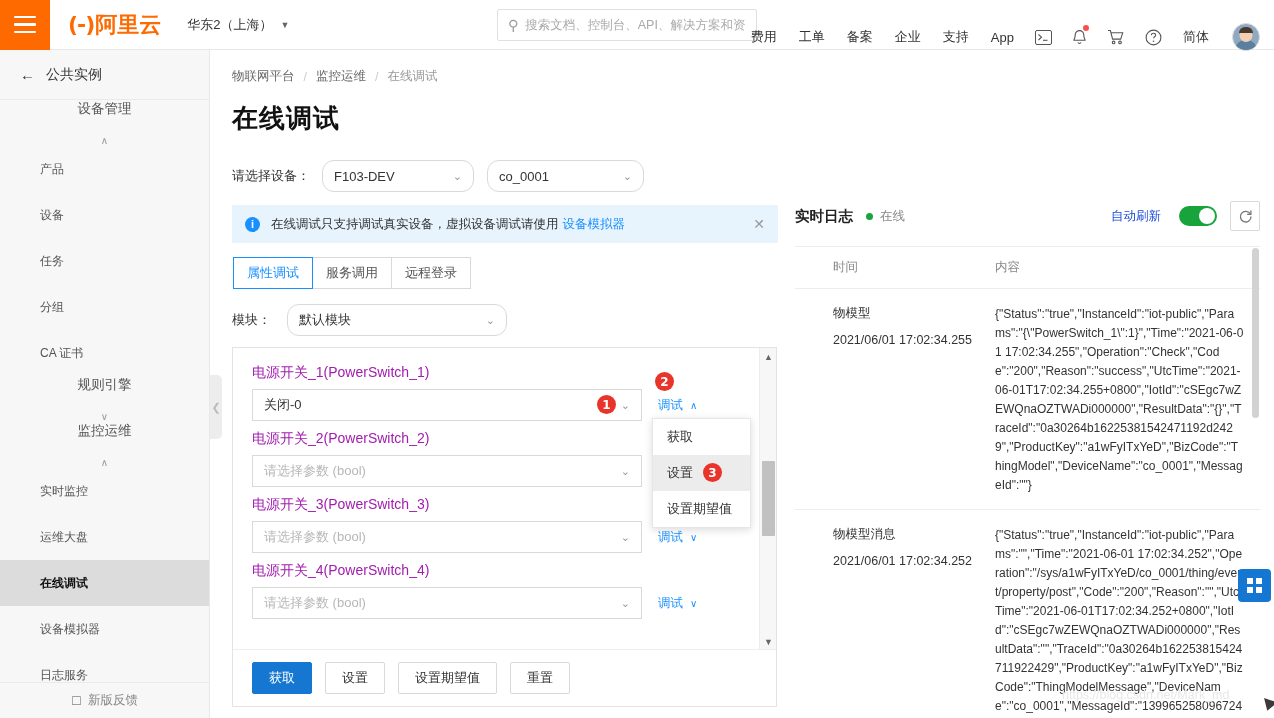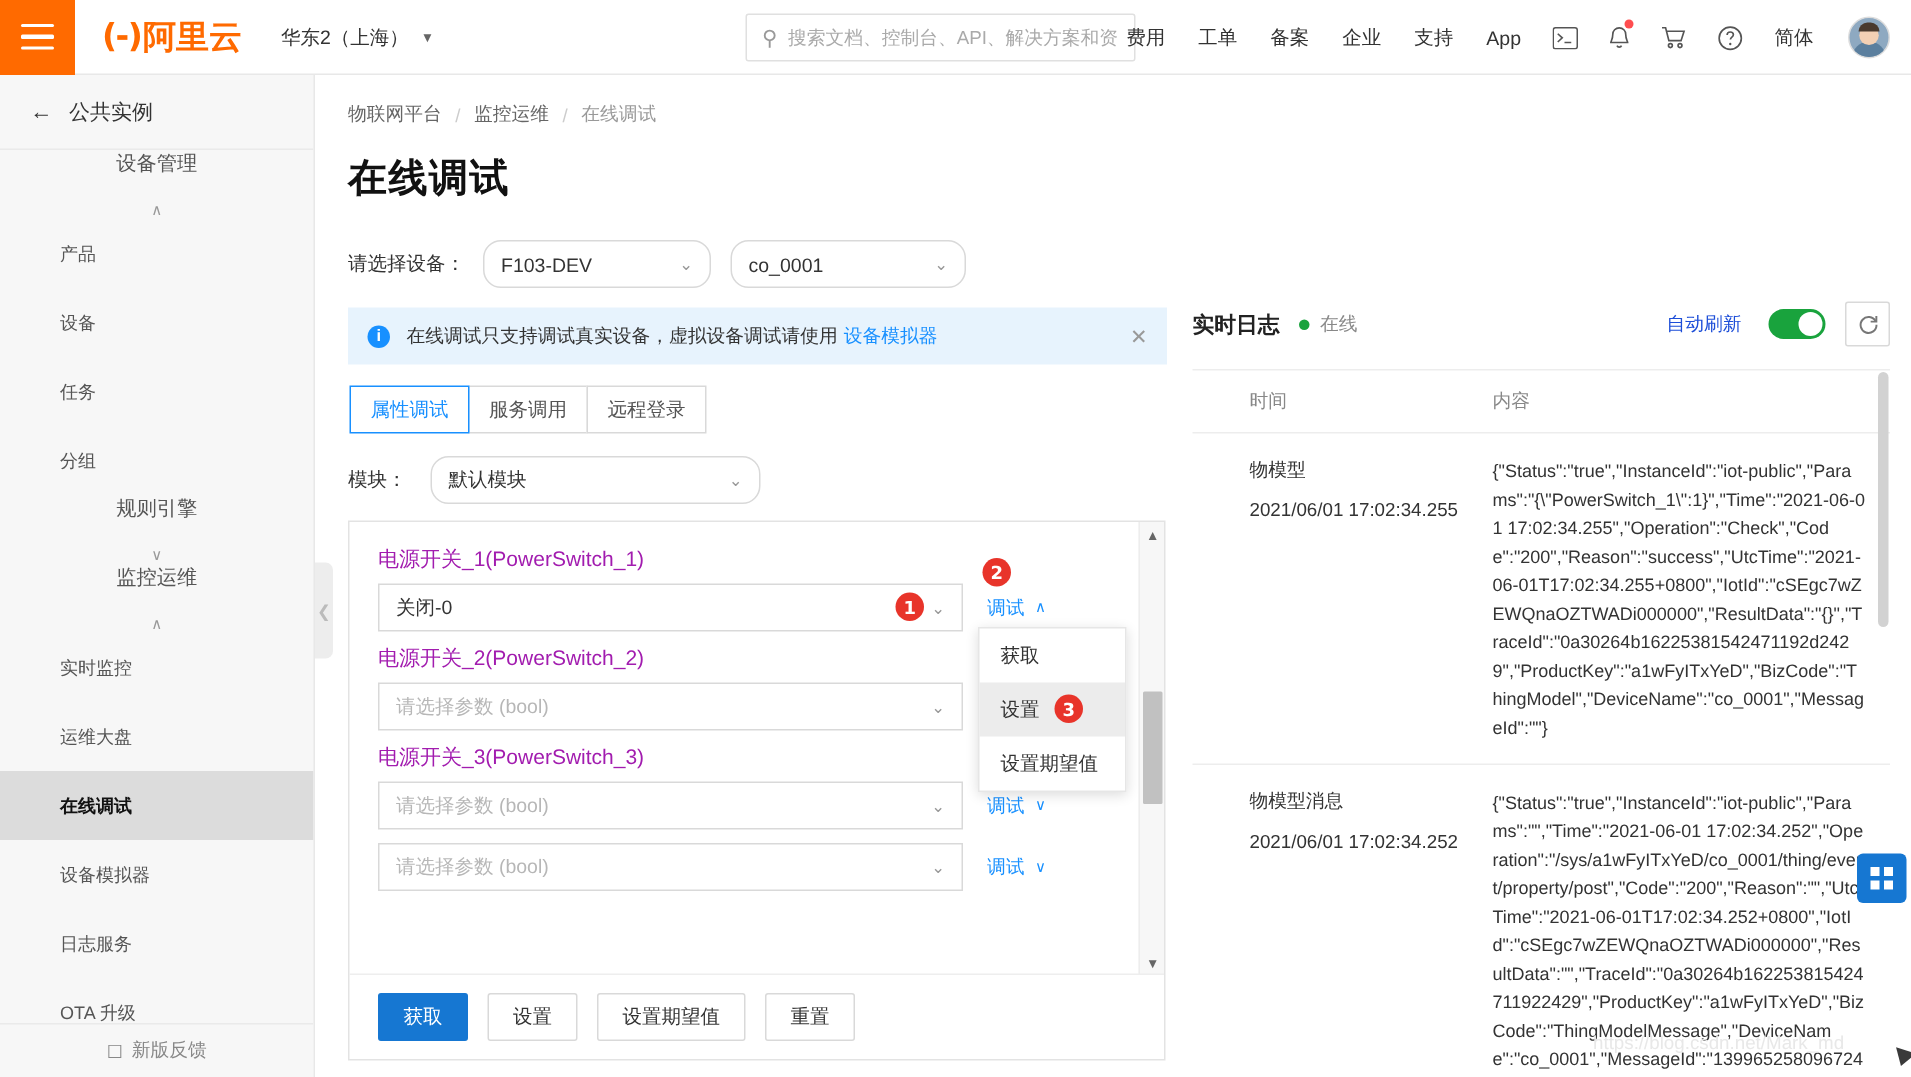--- a/index.html
+++ b/index.html
@@ -41,21 +41,21 @@
     border: 1px solid #e0e0e0; background: #fff; border-radius: 2px;
     display: flex; align-items: center; padding: 0 10px;
   }
   .search-box .sicon { color: #999; font-size: 14px; margin-right: 7px; }
   .search-box input {
     border: none; outline: none; font-size: 12.5px; color: #333; width: 100%;
     font-family: "Liberation Sans", sans-serif; background: transparent;
   }
   .search-box input::placeholder { color: #aaa; }
 
-  .topnav { position: absolute; right: 10px; top: 0; height: 50px; display: flex; align-items: center; }
+  .topnav { position: absolute; right: 10px; top: 12px; height: 50px; display: flex; align-items: center; }
   .topnav-item { font-size: 13px; color: #333; margin: 0 11px; cursor: pointer; white-space: nowrap; }
   .topnav-icon { margin: 0 10px; color: #555; cursor: pointer; position: relative; display:flex; align-items:center;}
   .badge-dot {
     position: absolute; top: -4px; right: -2px; width: 6px; height: 6px;
     background: #ff4d4f; border-radius: 50%;
   }
   .avatar {
     width: 28px; height: 28px; border-radius: 50%; margin-left: 12px; margin-right: 4px;
     background: #8ea9c1; overflow: hidden; position: relative; border: 1px solid #ddd;
   }
@@ -379,20 +379,23 @@
     <span>产品</span>
   </div>
   <div class="side-sub">
     <span>设备</span>
   </div>
   <div class="side-sub">
     <span>任务</span>
   </div>
   <div class="side-sub">
     <span>分组</span>
+  </div>
+  <div class="side-sub">
+    <span>CA 证书</span>
   </div>
 
   <div class="side-group">
     <span>规则引擎</span>
     <span class="chev">∨</span>
   </div>
 
   <div class="side-group">
     <span>监控运维</span>
     <span class="chev">∧</span>
@@ -511,20 +514,21 @@
           <span class="chev">⌄</span>
         </div>
         <div class="debug-link">
           <span>调试</span>
           <span class="ch">∨</span>
         </div>
       </div>
     </div>
 
     <div class="prop-item">
+      <div class="prop-label">电源开关_4(PowerSwitch_4)</div>
       <div class="prop-control">
         <div class="prop-sel placeholder">
           <span>请选择参数 (bool)</span>
           <span class="chev">⌄</span>
         </div>
         <div class="debug-link">
           <span>调试</span>
           <span class="ch">∨</span>
         </div>
       </div>

